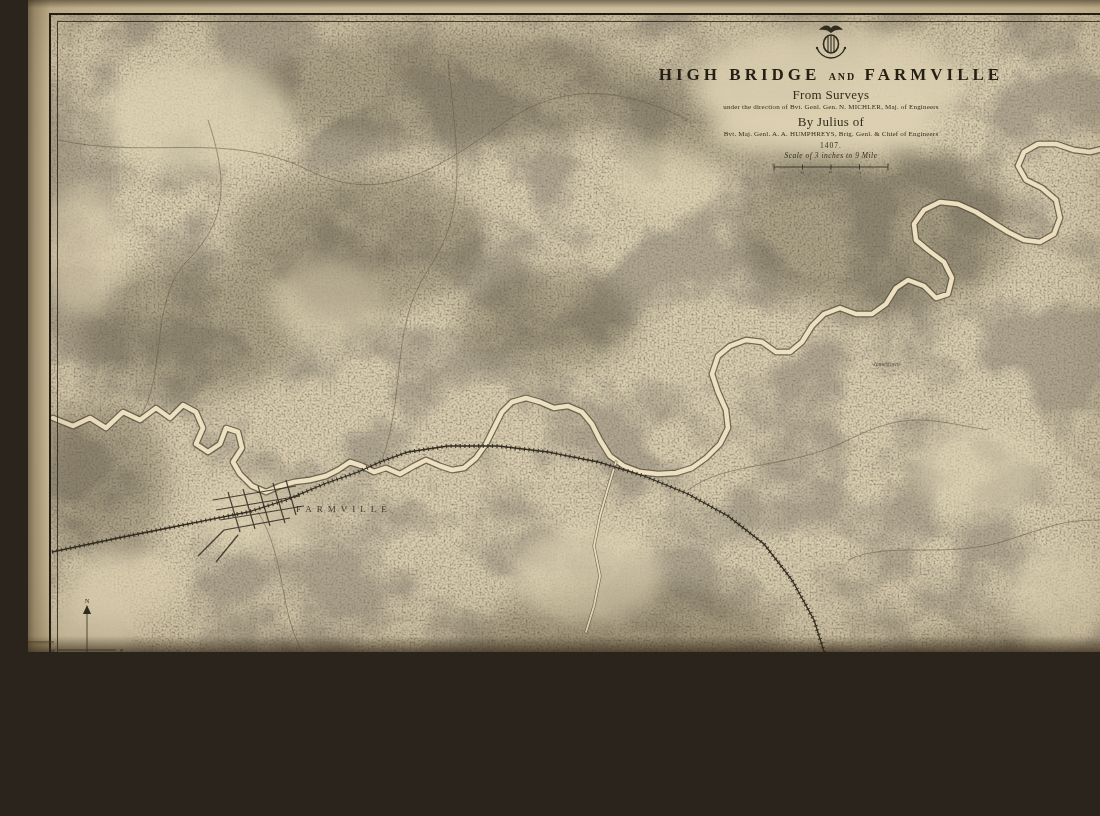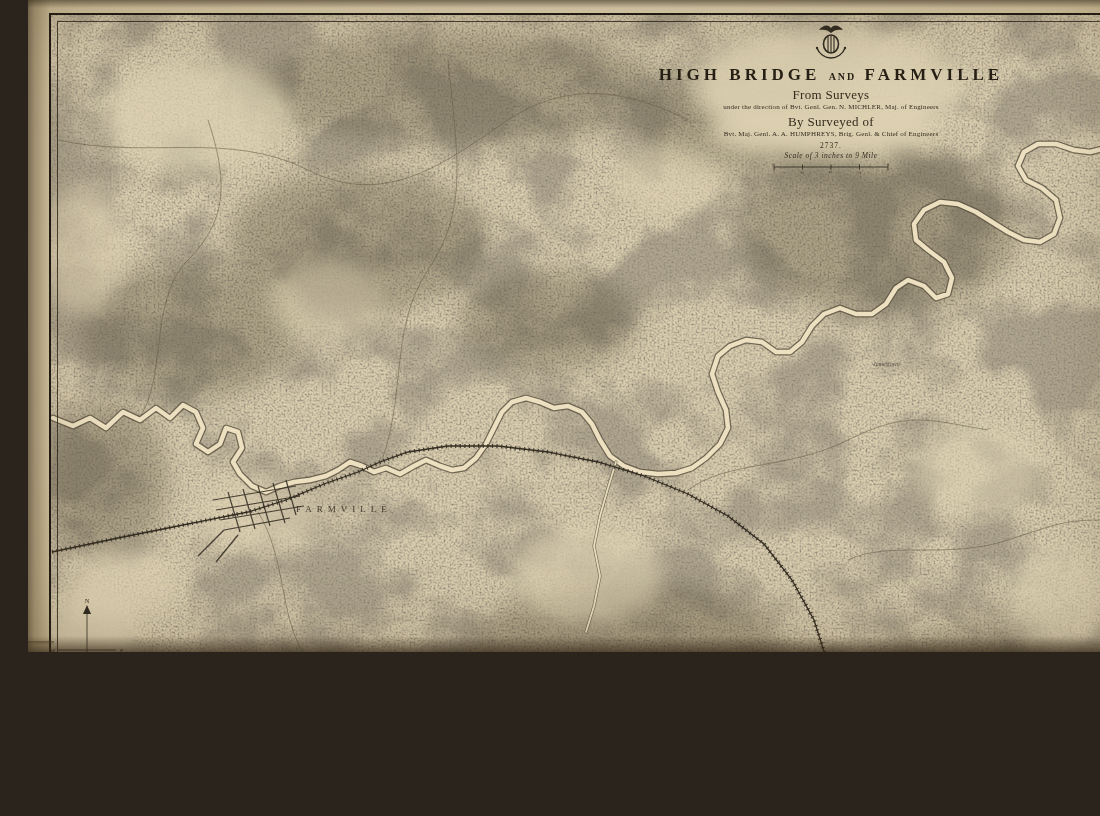--- a/index.html
+++ b/index.html
@@ -183,23 +183,23 @@
           <circle cx="14" cy="4" r="1.2"></circle>
       </g>
     </svg>
     <div id="map-title">
       <span>HIGH BRIDGE</span>
       <span class="and">AND</span>
       <span>FARMVILLE</span>
     </div>
     <div class="sub sub-sm">From Surveys</div>
     <div class="sub sub-xs">under the direction of Bvt. Genl. Gen. N. MICHLER, Maj. of Engineers</div>
-    <div class="sub sub-sm">By Surveyed of</div>
+    <div class="sub sub-sm">By Julius of</div>
     <div class="sub sub-xs">Bvt. Maj. Genl. A. A. HUMPHREYS, Brig. Genl. &amp; Chief of Engineers</div>
-    <div id="year-line" class="sub">2737.</div>
+    <div id="year-line" class="sub">1407.</div>
     <div id="scale-line" class="sub">Scale of 3 inches to 9 Mile</div>
     <svg id="scale-ruler" width="120" height="13" viewBox="0 0 120 13">
       <line x1="3" y1="6" x2="117" y2="6" stroke="#2a241a" stroke-width="0.8"></line>
       <line x1="3" y1="2.5" x2="3" y2="9.5" stroke="#2a241a" stroke-width="0.8"></line>
       <line x1="31.5" y1="3.5" x2="31.5" y2="8.5" stroke="#2a241a" stroke-width="0.8"></line>
       <line x1="60" y1="3.5" x2="60" y2="8.5" stroke="#2a241a" stroke-width="0.8"></line>
       <line x1="88.5" y1="3.5" x2="88.5" y2="8.5" stroke="#2a241a" stroke-width="0.8"></line>
       <line x1="117" y1="2.5" x2="117" y2="9.5" stroke="#2a241a" stroke-width="0.8"></line>
       <text class="tick-label" x="29.5" y="13">¼</text>
       <text class="tick-label" x="58" y="13">½</text>

